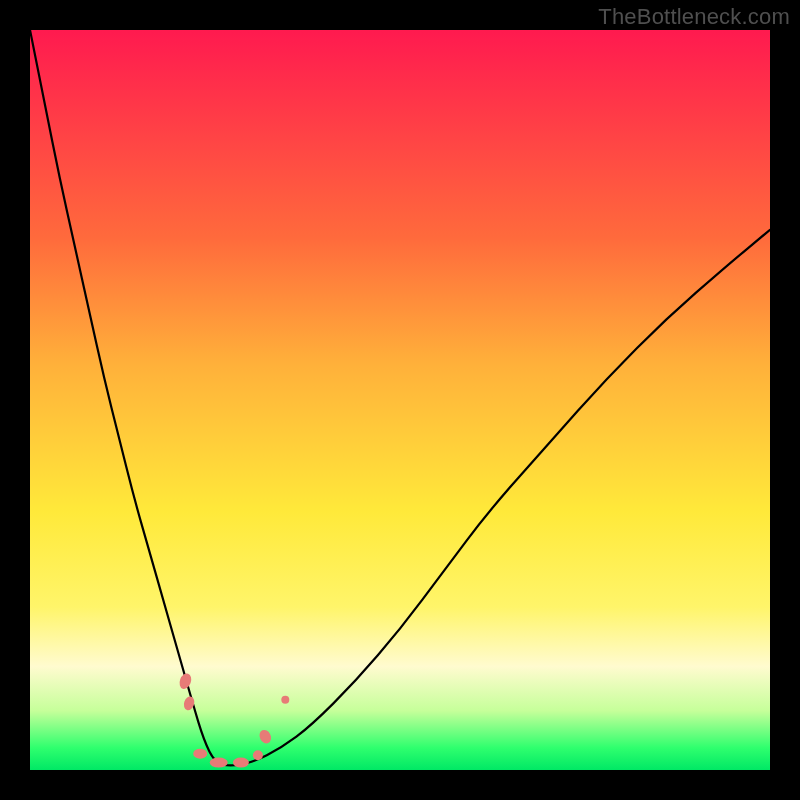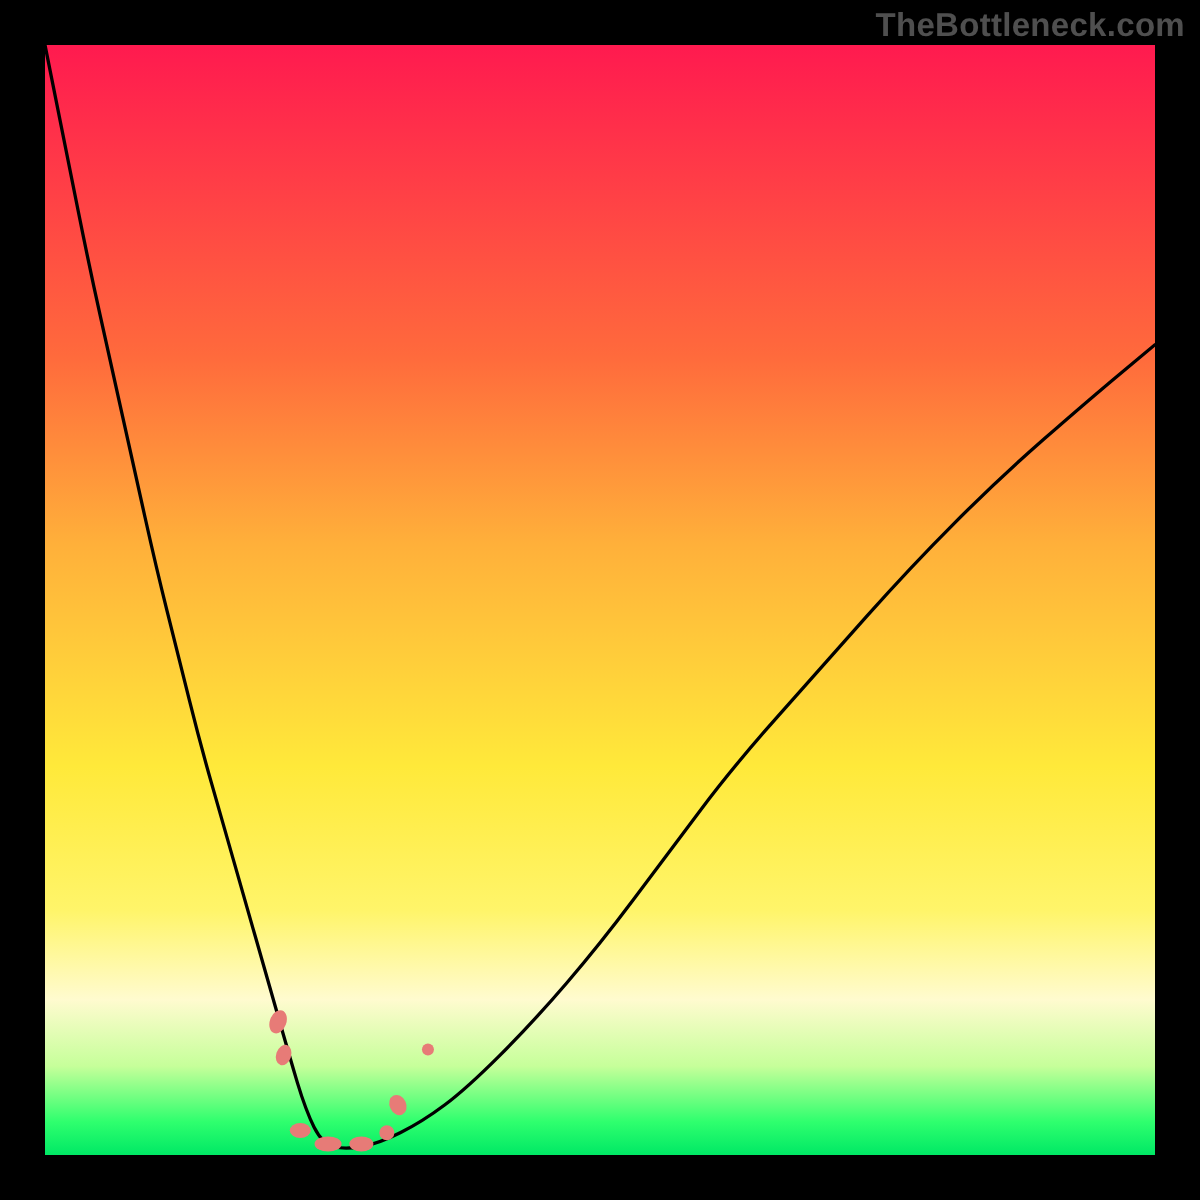--- a/index.html
+++ b/index.html
@@ -40,21 +40,21 @@
       #2fff6e 97%,
       #00e865 100%
     );
   }
   .watermark {
     position: absolute;
     top: 4px;
     right: 10px;
     color: #4f4f4f;
     font-size: 22px;
-    font-weight: 700;
+    font-weight: 400;
     letter-spacing: 0.2px;
     user-select: none;
   }
   svg.curve {
     position: absolute;
     inset: 0;
     width: 740px;
     height: 740px;
   }
 </style>

